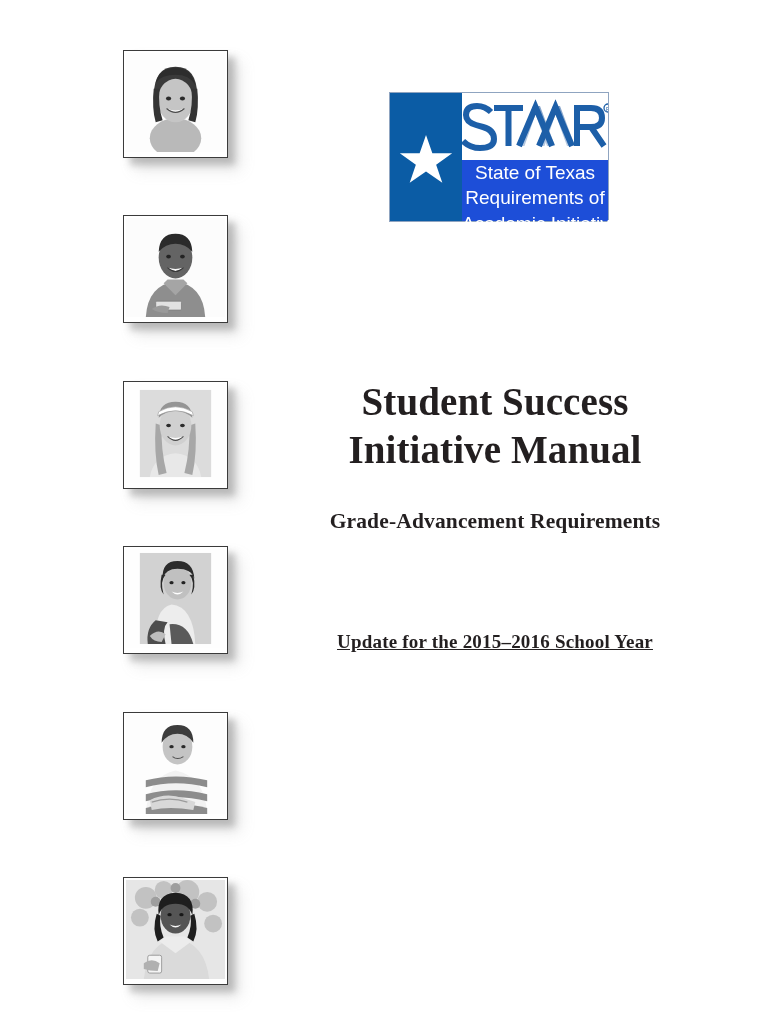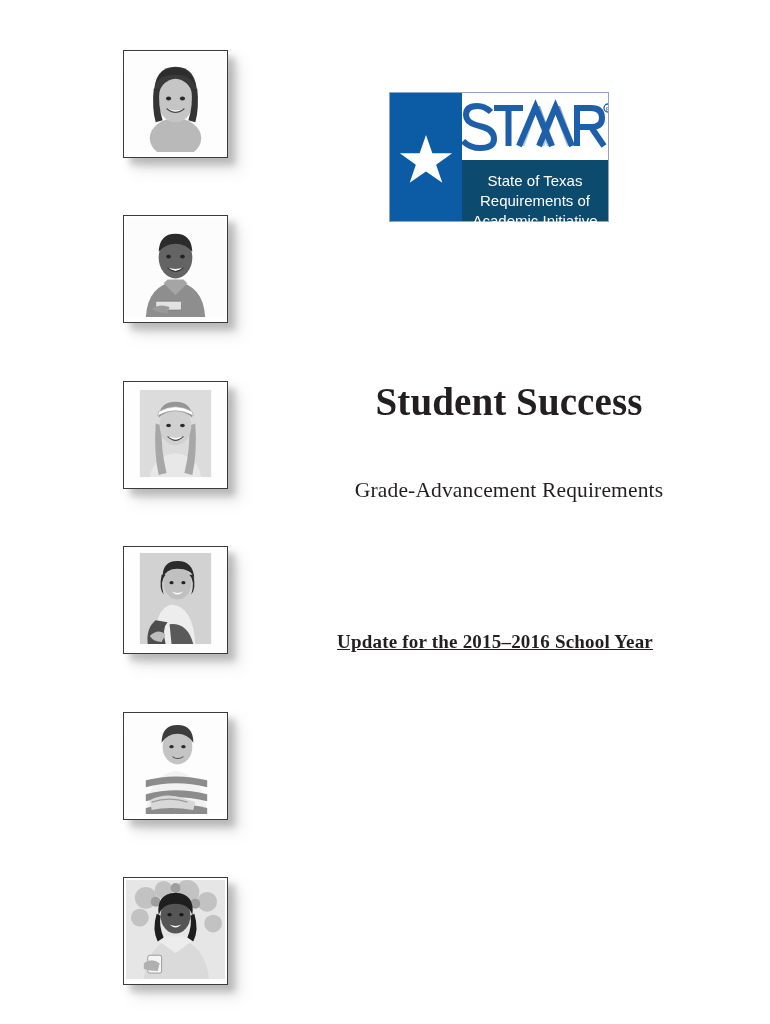--- a/index.html
+++ b/index.html
@@ -85,51 +85,51 @@
     position: absolute;
     left: -1px;
     top: 5px;
   }
   #logo-red-panel {
     position: absolute;
     left: 72px;
     top: 67px;
     right: 0;
     bottom: 0;
-    background: #0c4a6e;
+    background: #1d4ed8;
     color: #ffffff;
     font-family: "Liberation Sans", "DejaVu Sans", sans-serif;
-    font-size: 15px;
+    font-size: 19px;
     line-height: 1.34;
     text-align: center;
-    padding-top: 11px;
+    padding-top: 0;
     box-sizing: border-box;
   }
   #logo-red-panel div { white-space: nowrap; }
 
   
   #title-block {
     position: absolute;
-    left: 274px;
+    left: 260px;
     top: 378px;
     width: 470px;
     text-align: center;
   }
   #main-title {
     font-size: 39px;
     font-weight: bold;
     line-height: 1.24;
     letter-spacing: 0.1px;
     margin: 0;
   }
   #subtitle {
-    margin: 18px;
+    margin: 0;
     padding-top: 34px;
     font-size: 21.5px;
-    font-weight: normal;
+    font-weight: bold;
     letter-spacing: 0.15px;
   }
   #update-line {
     position: absolute;
     left: 260px;
     top: 631px;
     width: 470px;
     text-align: center;
     font-size: 19px;
     font-weight: bold;
@@ -306,17 +306,18 @@
   <div id="logo-red-panel">
     <div>State of Texas</div>
     <div>Requirements of</div>
     <div>Academic Initiative</div>
   </div>
 </div>
 
 <div id="title-block">
   <h1 id="main-title">
     <span>Student Success</span><br>
+    <span>Initiative Manual</span>
   </h1>
   <p id="subtitle">Grade-Advancement Requirements</p>
 </div>
 
 <div id="update-line">Update for the 2015–2016 School Year</div>
 
 </body></html>

